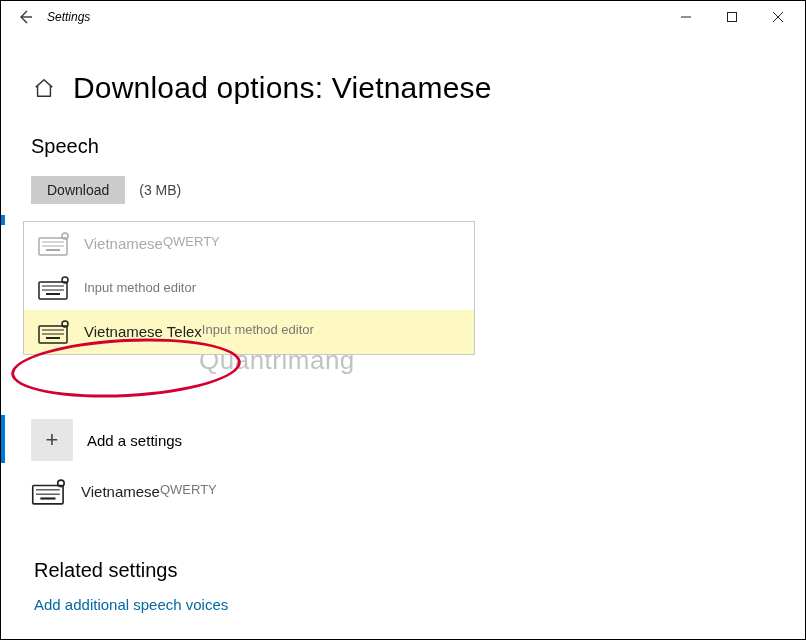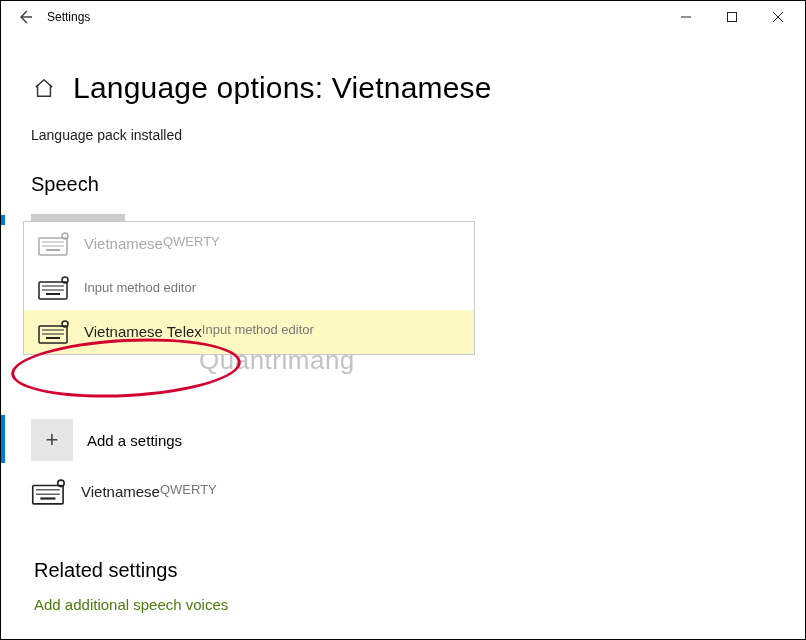--- a/index.html
+++ b/index.html
@@ -20,20 +20,21 @@
   }
   .titlebar .back {
     width: 40px; height: 32px;
     display:flex;align-items:center;justify-content:center;
     font-size: 16px;
     cursor: pointer;
   }
   .titlebar .title {
     font-size: 12px;
     margin-left: 2px;
+    font-style: italic;
   }
   .winbtns {
     margin-left: auto;
     display:flex;
   }
   .winbtn {
     width: 46px; height: 32px;
     display:flex;align-items:center;justify-content:center;
     font-size: 12px;
     cursor:pointer;
@@ -123,21 +124,21 @@
   }
 
   .related{
     position:absolute;
     left:33px; top: 558px;
   }
   .related h3{
     font-weight:400;font-size:20px;margin-bottom:14px;
   }
   .link{
-    color:#4d7c0f;font-size:15px;cursor:pointer;
+    color:#0369a1;font-size:15px;cursor:pointer;
   }
 
   .accent-bar{
     position:absolute;
     left:0;width:4px;background:#0078d4;
   }
   .ab1{top:214px;height:10px;}
   .ab2{top:414px;height:48px;}
 
   .ellipse{
@@ -192,23 +193,22 @@
   </div>
 </div>
 
 <div class="content">
   <div class="header-row">
     <div class="home-btn">
       <svg width="22" height="22" viewBox="0 0 24 24">
           <path d="M3 11 L12 3 L21 11 M5 10 V21 H19 V10" stroke="#333" stroke-width="1.6" fill="none" stroke-linejoin="round"></path>
         </svg>
     </div>
-    <h1>Language options: Vietnamese</h1>
-  </div>
-  <div class="subline">Language pack installed</div>
+    <h1>Download options: Vietnamese</h1>
+  </div>
 
   <h2 class="section">Speech</h2>
   <div class="download-row">
     <button class="download-btn">Download</button>
     <span class="dl-size">(3 MB)</span>
   </div>
 </div>
 
 <div class="accent-bar ab1"></div>
 <div class="accent-bar ab2"></div>

